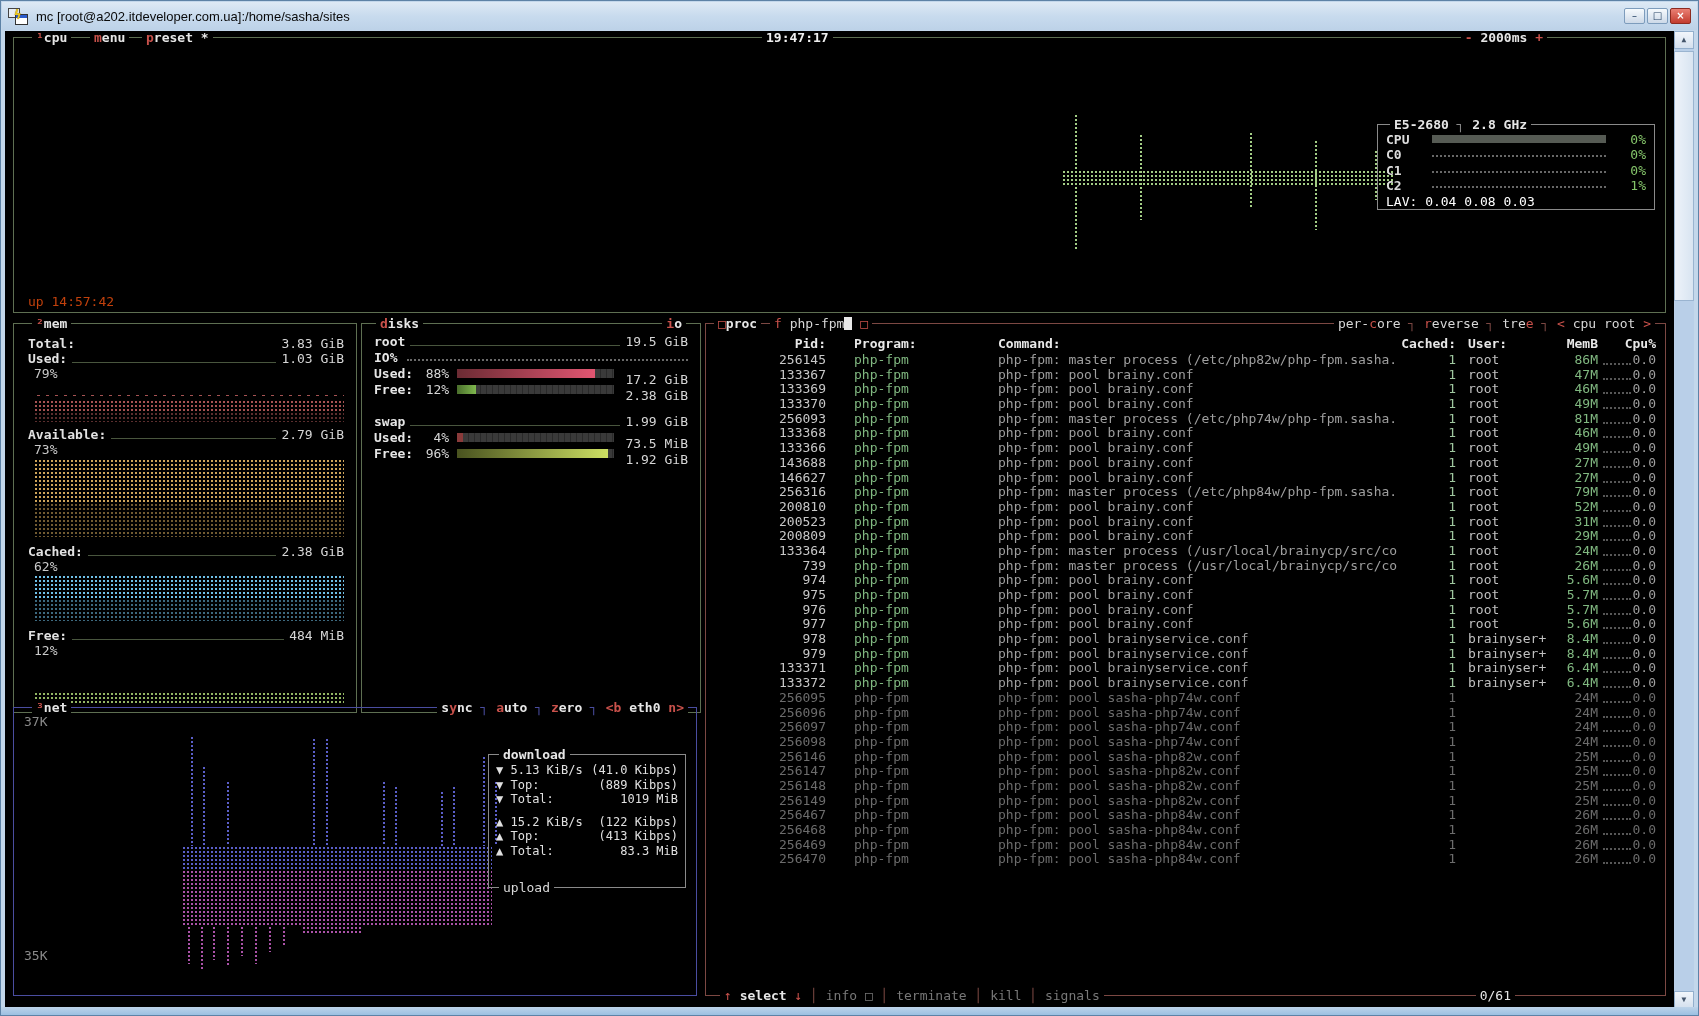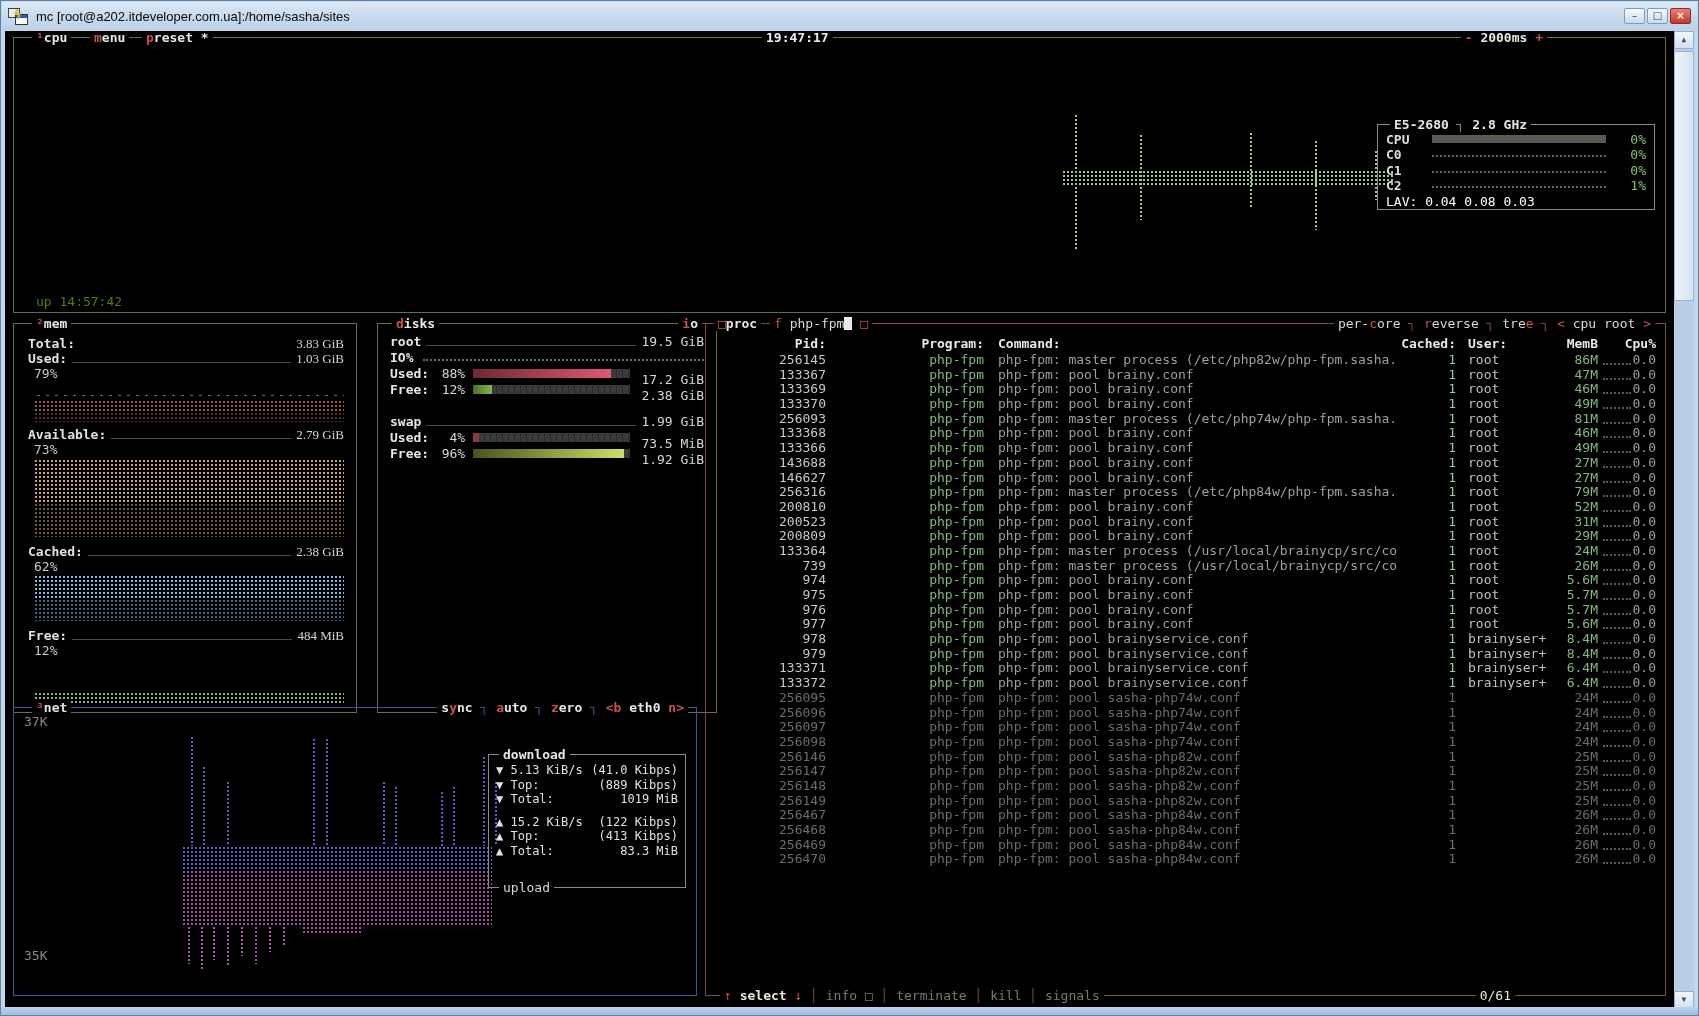--- a/index.html
+++ b/index.html
@@ -53,40 +53,40 @@
   .dots { background-image:radial-gradient(currentColor 1.1px, transparent 1.3px); background-size:4px 4px; }
   .dots.fade { background-image:linear-gradient(to bottom, transparent 55%, rgba(0,0,0,.45) 55%),
                radial-gradient(currentColor 1.1px, transparent 1.3px);
                background-size:100% 100%, 4px 4px; }
   .sparse { background-image:radial-gradient(currentColor 1px, transparent 1.2px); background-size:9px 7px; }
   .spike { position:absolute; }
   
   #cpu-box { left:8px; top:6px; right:10px; height:276px; }
   #cpu-clock { left:748px; color:#efefef; font-weight:bold; }
   #cpu-interval { right:118px; }
-  #cpu-uptime { position:absolute; left:22px; bottom:3px; color:#4d7c0f; }
+  #cpu-uptime { position:absolute; left:14px; bottom:3px; color:#c2410c; }
   #cpu-graph { position:absolute; left:1048px; top:76px; width:332px; height:136px; color:#a3cd85; }
   #cpu-info { position:absolute; right:10px; top:86px; width:278px; height:86px; border:1px solid #8a8a8a; }
   #cpu-info .btag { color:#e6e6e6; }
   .cirow { display:flex; align-items:center; height:14.5px; padding:0 8px; margin-top:1px; }
   .cirow .lbl { width:40px; font-weight:bold; color:#dcdcdc; }
   .cirow .meter-solid { flex:1; height:8px; background:#565b54; margin:0 6px; }
   .cirow .meter-dots { flex:1; height:9px; border-bottom:2px dotted #686868; margin:0 6px 4px; }
   .cirow .val { width:34px; text-align:right; color:#84c46a; }
   #cpu-lav { padding:1px 8px 0; color:#ffffff; }
   
   #mem-box { left:8px; top:292px; width:344px; height:390px; }
   .mrow { position:absolute; left:14px; right:12px; display:flex; align-items:center; height:15px; }
   .mrow .lbl { font-weight:bold; color:#e2e2e2; }
   .mrow .fillline { flex:1; border-bottom:1px solid #49563e; height:8px; margin:0 5px; }
-  .mrow .val { color:#d6d6d6;font-family:Liberation Serif, serif; }
+  .mrow .val { color:#d6d6d6; }
   .mpct { position:absolute; left:20px; color:#c9c9c9; }
   .mstrip { position:absolute; left:20px; right:12px; }
   
-  #disks-box { left:372px; top:292px; width:340px; height:390px; }
+  #disks-box { left:356px; top:292px; width:340px; height:390px; }
   .drow { position:absolute; left:12px; right:12px; display:flex; align-items:center; height:15px; }
   .drow .lbl { font-weight:bold; color:#e6e6e6; }
   .drow .fillline { flex:1; border-bottom:1px solid #49563e; height:8px; margin:0 5px; }
   .drow .val { color:#d6d6d6; }
   .drow .pct { width:36px; text-align:right; color:#d6d6d6; margin-right:8px; }
   .drow .io-dots { flex:1; border-bottom:2px dotted #6a6a6a; height:9px; margin:0 0 2px 10px; }
   .bar { flex:1; height:9px; background:#3a3a3a; position:relative; margin-right:10px; }
   .bar .fill { position:absolute; left:0; top:0; bottom:0; }
   .bar .fill, .bar { background-clip:padding-box; }
   .seg { background-image:repeating-linear-gradient(90deg, rgba(0,0,0,0) 0 5px, rgba(0,0,0,.28) 5px 6px); }
@@ -108,21 +108,21 @@
   
   #proc-box { left:700px; top:292px; right:10px; height:673px; }
   #proc-filter { position:absolute; top:-8px; left:64px; background:#000; padding:0 4px; white-space:nowrap; }
   .cursor { display:inline-block; width:8px; height:13px; background:#e8e8e8; vertical-align:-2px; }
   #proc-toggles { position:absolute; top:-8px; right:10px; background:#000; padding:0 4px; white-space:nowrap; }
   #proc-header { position:absolute; left:0; right:0; top:12px; height:15px; font-weight:bold; color:#e8e8e8; }
   #proc-rows { position:absolute; left:0; right:0; top:28px; }
   .prow { position:relative; height:14.7px; }
   .pcell { position:absolute; white-space:nowrap; }
   .c-pid { left:4px; width:116px; text-align:right; color:#c8c8c8; }
-  .c-prog { left:120px; width:158px; color:#80b880;text-align:right; }
+  .c-prog { left:148px; width:158px; color:#80b880; }
   .c-cmd { left:292px; width:452px; overflow:hidden; color:#9f9f9f; }
   .c-thr { left:660px; width:90px; text-align:right; color:#9fc79f; }
   .c-user { left:762px; width:90px; color:#c0c0c0; }
   .c-mem { left:800px; width:92px; text-align:right; color:#80b880; }
   .c-dots { left:897px; width:28px; height:9px; top:4px; border-bottom:2px dotted #575757; }
   .c-cpu { left:900px; width:50px; text-align:right; color:#9f9f9f; }
   #proc-header .c-pid, #proc-header .c-prog, #proc-header .c-cmd,
   #proc-header .c-thr, #proc-header .c-user, #proc-header .c-mem, #proc-header .c-cpu { color:#e8e8e8; }
   .prow.dim .c-pid,.prow.dim .c-prog,.prow.dim .c-cmd,.prow.dim .c-thr,
   .prow.dim .c-user,.prow.dim .c-mem,.prow.dim .c-cpu { color:#6c6c6c; }

